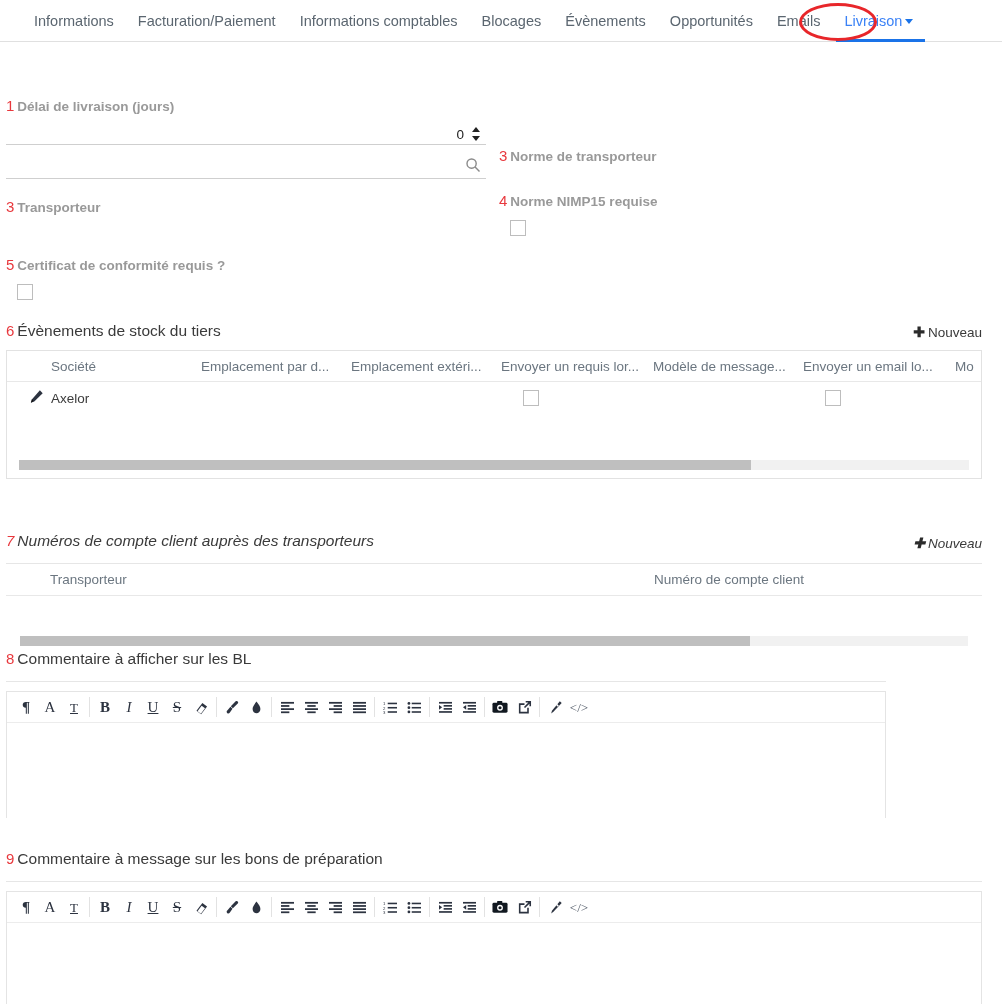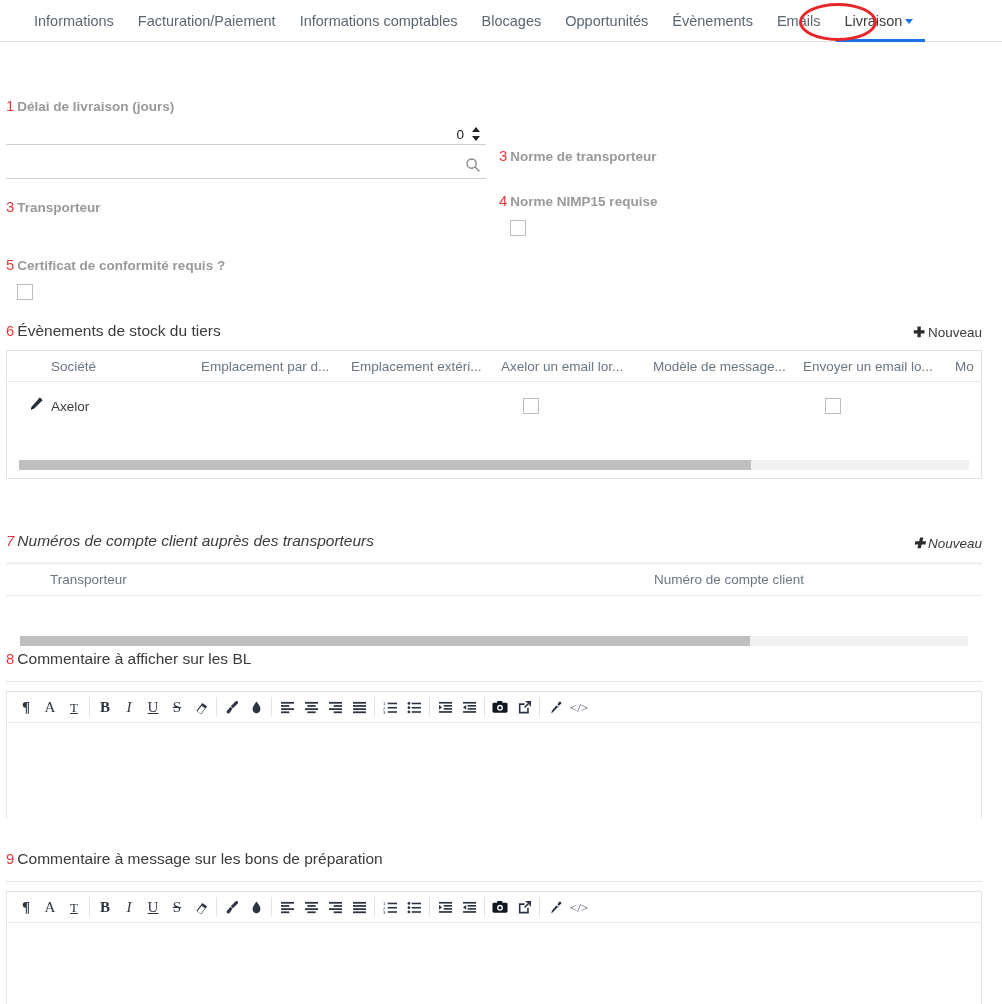--- a/index.html
+++ b/index.html
@@ -28,21 +28,21 @@
   }
   .tab {
     font-size: 14.5px;
     color: #5b6670;
     padding: 0 12px;
     line-height: 40px;
     white-space: nowrap;
     cursor: pointer;
   }
   .tab.active {
-    color: #404040;
+    color: #3b82f6;
     position: relative;
   }
   .tab.active::after {
     content: "";
     position: absolute;
     left: 4px;
     right: 0px;
     bottom: -1px;
     height: 2.5px;
     background: #1a73e8;
@@ -137,21 +137,21 @@
     height: 30px;
     align-items: center;
     font-size: 13.5px;
     color: #6b7680;
     white-space: nowrap;
   }
   .grid-head > div { flex: none; overflow: hidden; }
   .grid-row {
     display: flex;
     height: 28px;
-    align-items: flex-end;
+    align-items: center;
     font-size: 13.5px;
     color: #3b3b3b;
     white-space: nowrap;
   }
   .grid-row > div { flex: none; overflow: hidden; position: relative; }
 
   .hscroll {
     position: absolute;
     height: 10px;
     background: #f1f1f1;
@@ -215,22 +215,22 @@
   .editor-body { height: 96px; background: #fff; }
 </style>
 </head>
 <body>
 
 <div class="tabbar">
   <div class="tab"><span>Informations</span></div>
   <div class="tab"><span>Facturation/Paiement</span></div>
   <div class="tab"><span>Informations comptables</span></div>
   <div class="tab"><span>Blocages</span></div>
+  <div class="tab"><span>Évènements</span></div>
   <div class="tab"><span>Opportunités</span></div>
-  <div class="tab"><span>Évènements</span></div>
   <div class="tab"><span>Emails</span></div>
   <div class="tab active">
     <span>Livraison</span><span class="caret"></span>
   </div>
   <div class="annot-oval"></div>
 </div>
 
 <div class="content">
 
   <div class="row" style="left:6px; top:55px; width:480px;">
@@ -292,21 +292,21 @@
         <span class="plus">✚</span><span>Nouveau</span>
       </span>
     </div>
 
     <div class="grid-wrap" style="height:129px; margin-top:6px;">
       <div class="grid-head">
         <div style="width:44px;"></div>
         <div style="width:150px;">Société</div>
         <div style="width:150px;">Emplacement par d...</div>
         <div style="width:150px;">Emplacement extéri...</div>
-        <div style="width:152px;">Axelor un email lor...</div>
+        <div style="width:152px;">Envoyer un requis lor...</div>
         <div style="width:150px;">Modèle de message...</div>
         <div style="width:152px;">Envoyer un email lo...</div>
         <div style="width:60px;">Mo</div>
       </div>
       <div class="grid-row" style="height:32px;">
         <div style="width:44px; padding-left:22px; box-sizing:border-box;">
           <svg width="15" height="15" viewBox="0 0 16 16">
               <path d="M11.6 1.4 L14.6 4.4 L5.6 13.4 L2 14.6 L3.2 11 Z" fill="#2c3340"></path>
               <path d="M2 14.6 L3.2 11 L4.9 12.7 Z" fill="#111"></path>
             </svg>
@@ -341,21 +341,21 @@
       <div style="width:44px;"></div>
       <div style="width:604px;">Transporteur</div>
       <div style="width:328px;">Numéro de compte client</div>
     </div>
     <div style="height:40px;"></div>
     <div class="hscroll" style="position:relative; left:14px; width:948px;">
       <div class="thumb" id="accounts-thumb" style="width: 77%;"></div>
     </div>
   </div>
 
-  <div class="row" style="left:6px; top:608px; width:976px;">
+  <div class="row" style="left:6px; top:608px; width:880px;">
     <div style="height:24px;">
       <span class="num">8</span><span class="sect-title">Commentaire à afficher sur les BL</span>
     </div>
     <div style="height:1px; background:#e6e6e6; margin-top:7px;"></div>
     <div class="editor" style="margin-top:9px; height:127px;">
       <div class="toolbar">
         <div class="tb-grp">
           <div class="tb-btn">
               <span class="tb-txt" style="font-weight:bold;">¶</span>
             </div>

